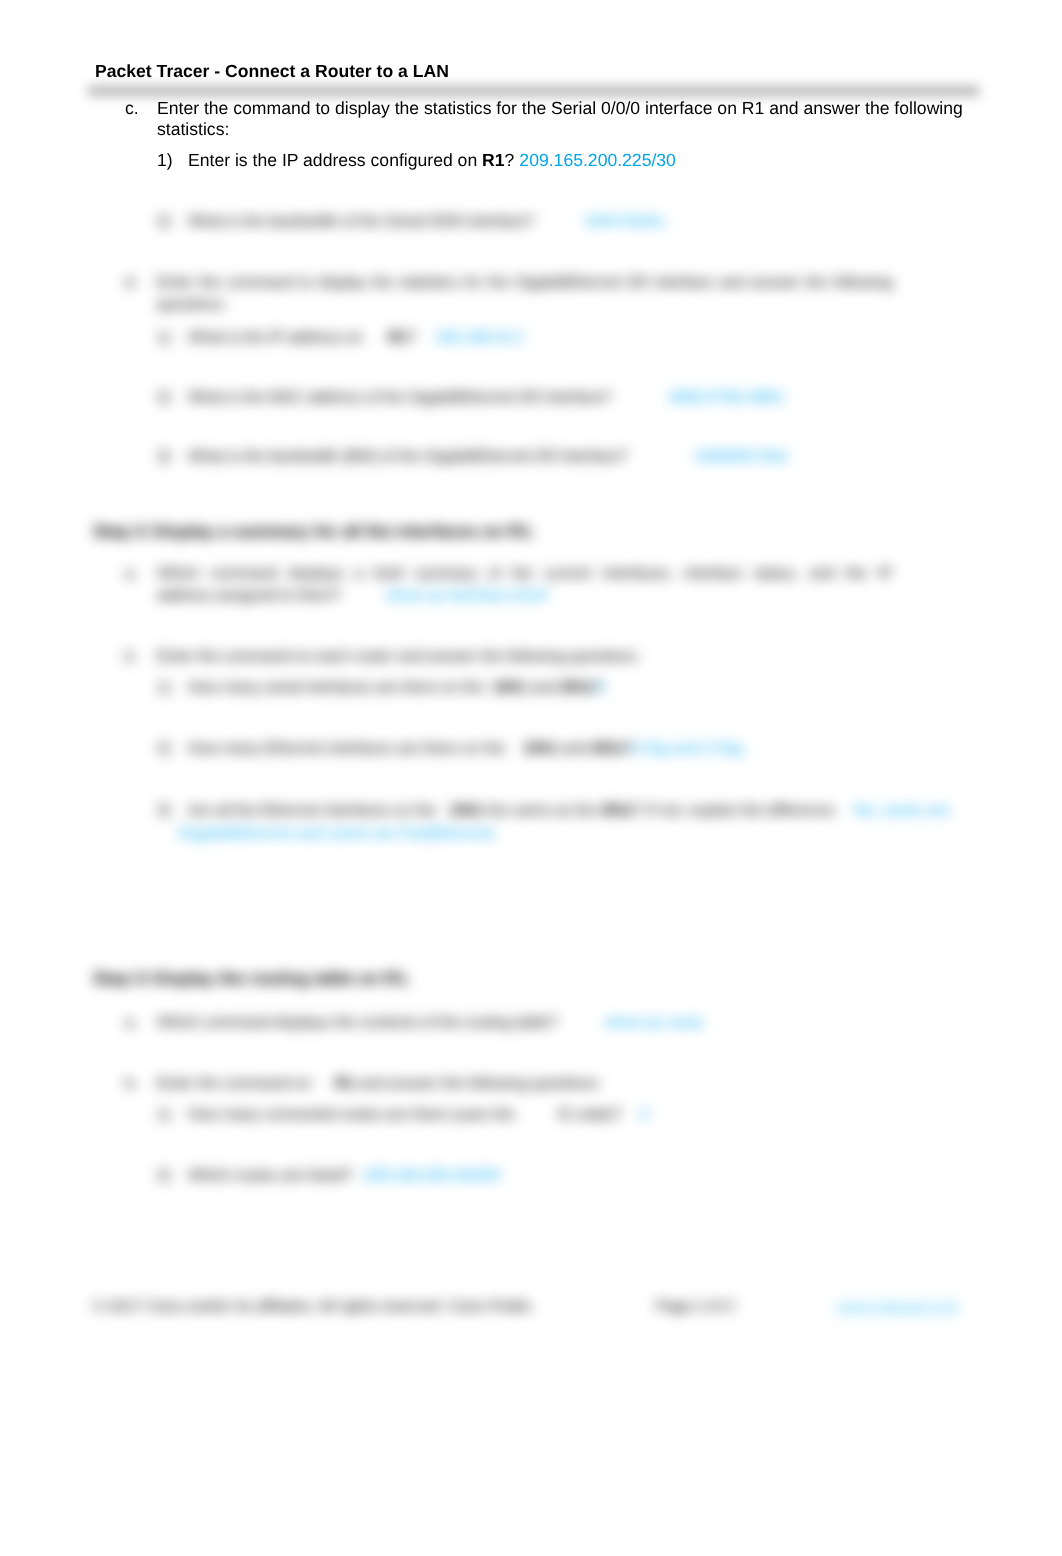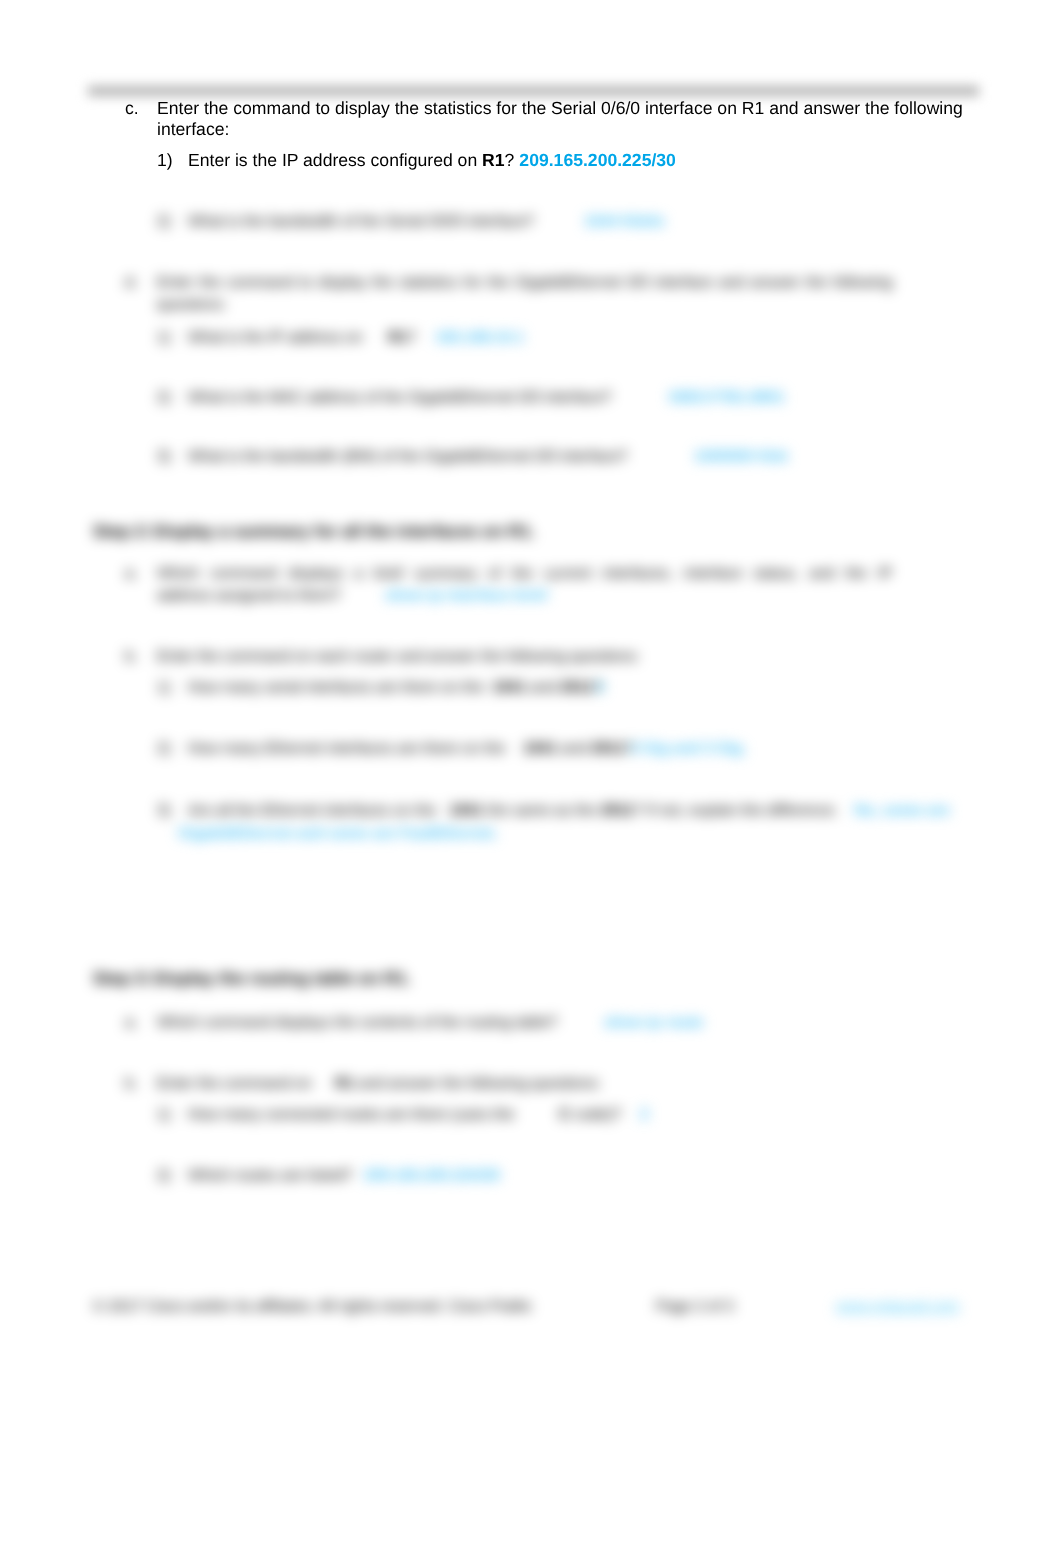--- a/index.html
+++ b/index.html
@@ -20,32 +20,33 @@
 
   
   #blurred{position:absolute;left:0;top:0;width:1062px;height:1556px;
            filter:blur(6.4px) contrast(1.06);}
   #blurred .tx{position:absolute;font-size:15.3px;line-height:19.6px;white-space:nowrap;}
   #blurred .ans{color:#4cbcee;font-weight:bold;}
   .step{position:absolute;font-weight:bold;font-size:17.2px;white-space:nowrap;}
   .ftr{position:absolute;font-size:15.2px;white-space:nowrap;}
 
   b{font-weight:bold;}
-  .ans{color:#00a6e8;font-weight:bold;}
+  .ans{color:#00a6e8;font-weight:normal;}
   .lnk{color:#5cc8f2;text-decoration:underline;}
 </style>
 </head>
 <body>
 
 <div class="page">
 
+  <div class="hdr-title">Packet Tracer - Connect a Router to a LAN</div>
   <div class="hdr-rule"></div>
 
   <div class="sx" style="left:125px;top:97.5px;">c.</div>
-  <div class="sxw" style="left:157px;top:97.5px;width:813px;"><span>Enter the command to display the statistics for the Serial 0/6/0 interface on R1 and answer the following</span> <span>interface:</span></div>
+  <div class="sxw" style="left:157px;top:97.5px;width:813px;"><span>Enter the command to display the statistics for the Serial 0/0/0 interface on R1 and answer the following</span> <span>statistics:</span></div>
 
   <div class="sx" style="left:157px;top:149.5px;">1)</div>
   <div class="sx" style="left:188px;top:149.5px;"><span>Enter is the IP address configured on </span><b>R1</b><span>?</span><span style="display:inline-block;width:5px"></span><span class="ans">209.165.200.225/30</span></div>
 
   <div id="blurred">
 
     <div class="tx" style="left:157px;top:212px;">2)</div>
     <div class="tx" style="left:188px;top:212px;">What is the bandwidth of the Serial 0/0/0 interface?</div>
     <div class="tx ans" style="left:584px;top:212px;">1544 Kbit/s</div>
 

